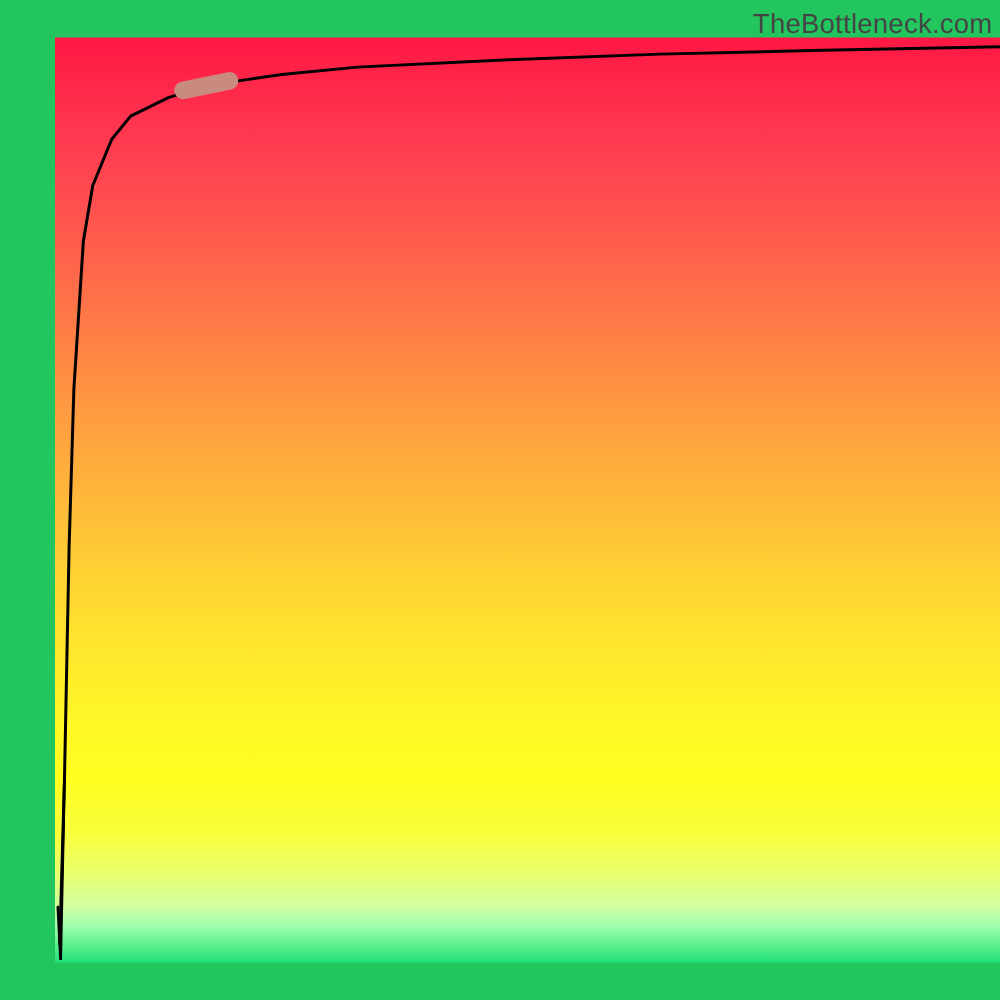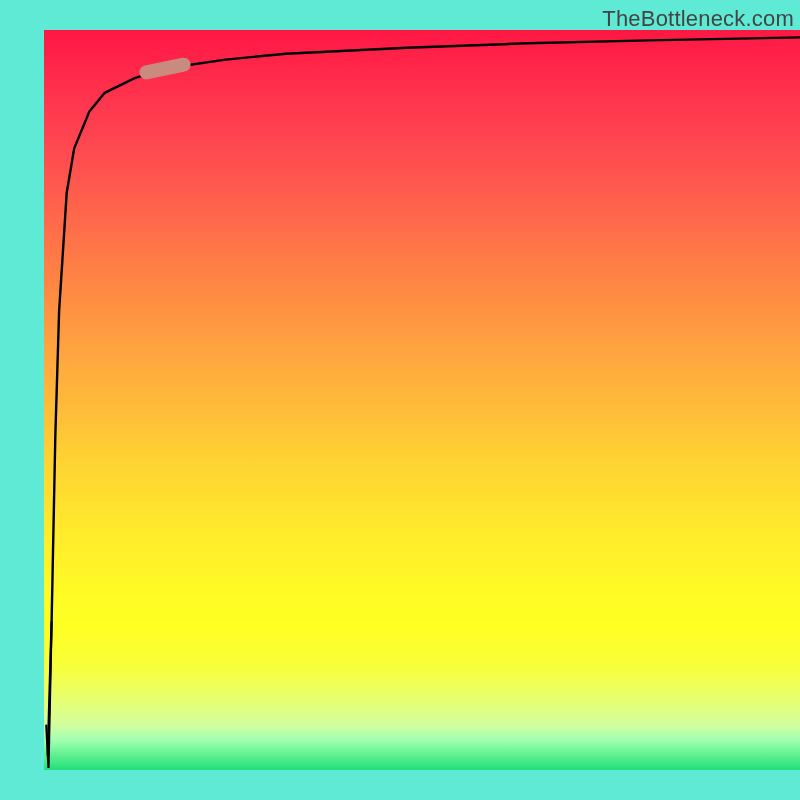--- a/index.html
+++ b/index.html
@@ -10,21 +10,21 @@
     background: #000;
     overflow: hidden;
     font-family: Arial, Helvetica, sans-serif;
   }
   .frame {
     position: absolute;
     left: 0;
     top: 0;
     width: 800px;
     height: 800px;
-    background: #5eead4;
+    background: #22c55e;
   }
   .plot {
     position: absolute;
     left: 44px;
     top: 30px;
     width: 756px;
     height: 740px;
     background: linear-gradient(to bottom,
       #ff1744 0%,
       #ff2a4a 6%,

